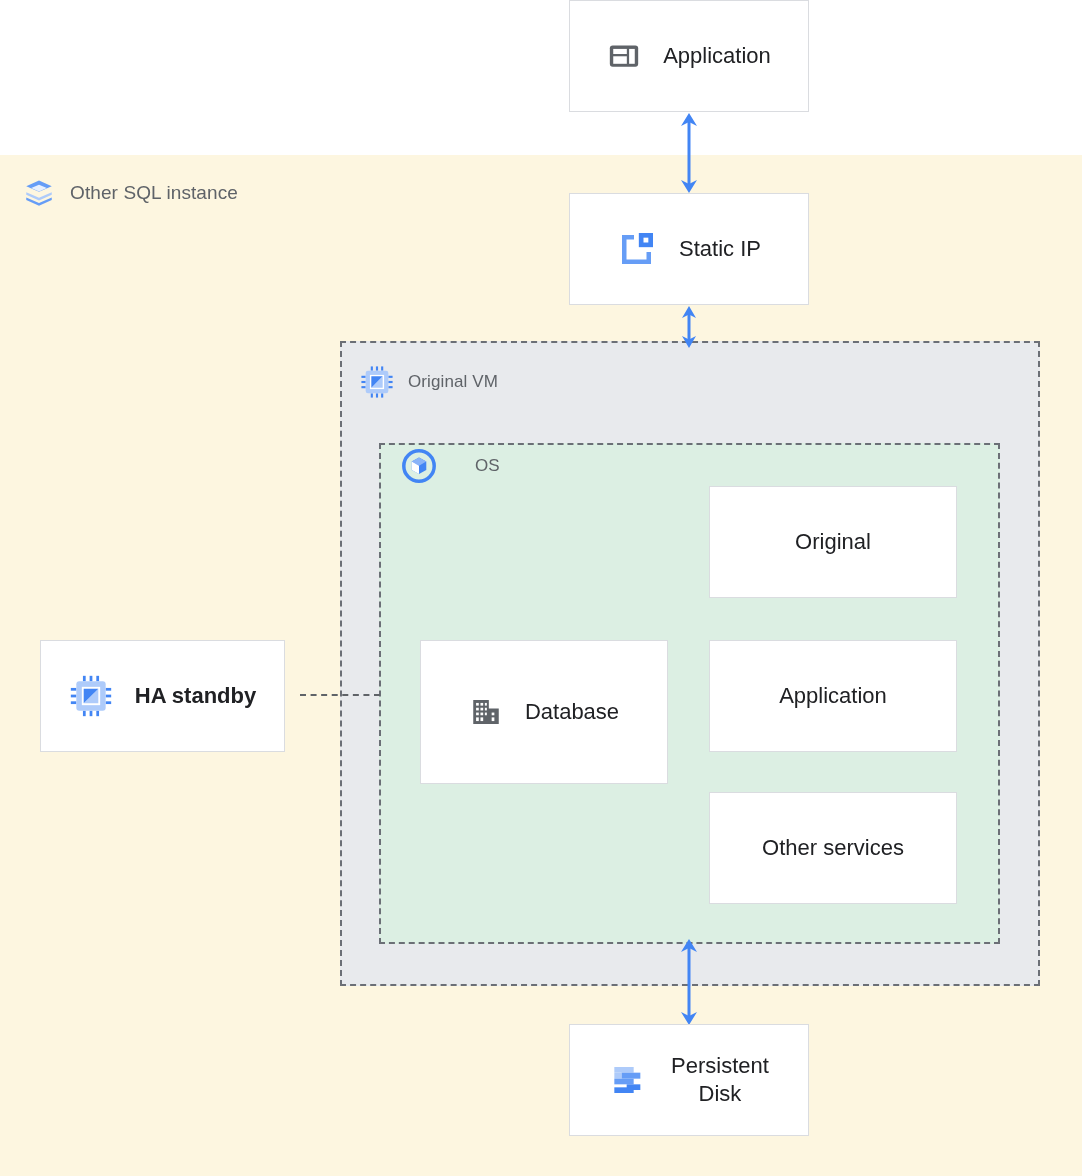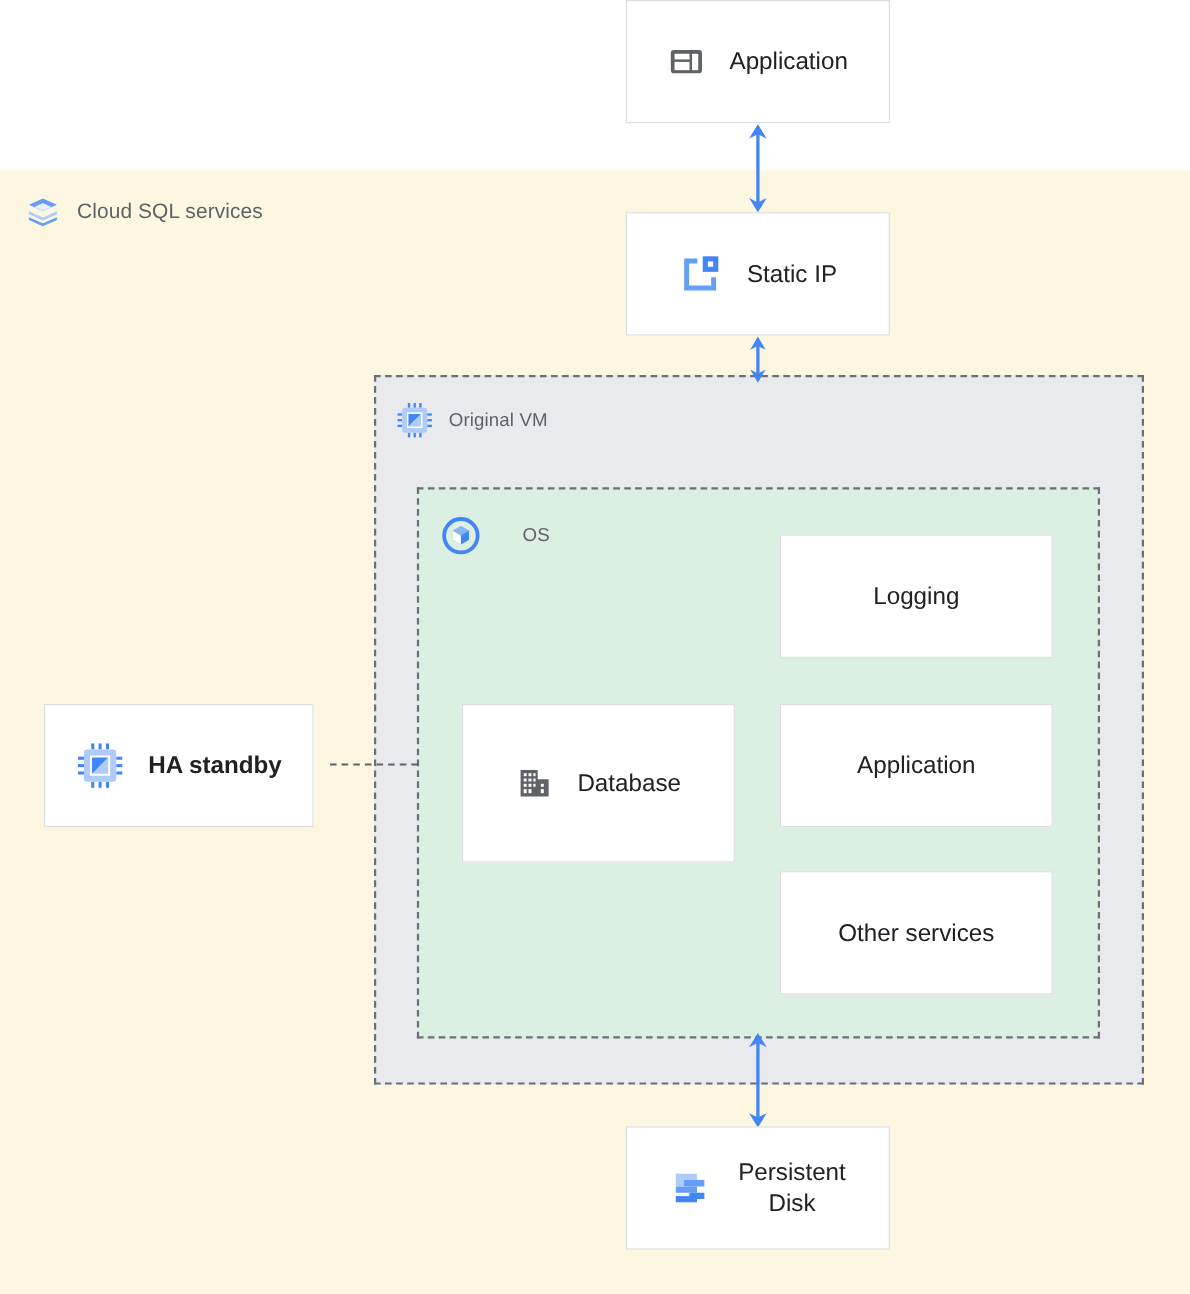--- a/index.html
+++ b/index.html
@@ -56,21 +56,21 @@
     gap: 14px;
     white-space: nowrap;
   }
   .region-title .label {
     font-size: 19px;
     color: #5f6368;
     letter-spacing: .1px;
   }
   #cloudsql-title { left: 22px; top: 176px; }
   #vm-title       { left: 360px; top: 365px; }
-  #os-title       { left: 400px; top: 468px; gap: 37px; }
+  #os-title       { left: 400px; top: 447px; gap: 37px; }
   #vm-title .label, #os-title .label { font-size: 17px; }
 
   
   .node {
     position: absolute;
     box-sizing: border-box;
     background: #ffffff;
     border: 1px solid #dadce0;
     display: flex;
     align-items: center;
@@ -147,21 +147,21 @@
 
   <div class="region-title" id="cloudsql-title">
     <span class="icon-wrap">
       <svg width="34" height="34" viewBox="0 0 24 24">
         <path d="M12 3.2 L21 7.2 L12 11.2 L3 7.2 Z" fill="#669df6"></path>
         <path d="M12 6.1 L17.5 8.55 L12 11 L6.5 8.55 Z" fill="#ffffff" opacity=".85"></path>
         <path d="M3 11.4 L12 15.4 L21 11.4 L21 13.3 L12 17.3 L3 13.3 Z" fill="#aecbfa"></path>
         <path d="M3 15.1 L12 19.1 L21 15.1 L21 17 L12 21 L3 17 Z" fill="#669df6"></path>
       </svg>
     </span>
-    <span class="label">Cloud SQL services</span>
+    <span class="label">Other SQL instance</span>
   </div>
 
   <div class="region-title" id="vm-title">
     <span class="icon-wrap">
       <svg width="34" height="34" viewBox="0 0 24 24">
         <g fill="#4285f4">
           <rect x="7.6" y="1" width="1.5" height="3"></rect>
           <rect x="11.25" y="1" width="1.5" height="3"></rect>
           <rect x="14.9" y="1" width="1.5" height="3"></rect>
           <rect x="7.6" y="20" width="1.5" height="3"></rect>
@@ -213,21 +213,21 @@
       <svg width="40" height="40" viewBox="0 0 24 24">
         <path d="M3 3.6 L10.2 3.6 L10.2 6.3 L5.7 6.3 L5.7 18.3 L17.7 18.3 L17.7 13.8 L20.4 13.8 L20.4 21 L3 21 Z" fill="#669df6"></path>
         <rect x="13.1" y="2.4" width="8.5" height="8.5" fill="#4285f4"></rect>
         <rect x="15.9" y="5.2" width="2.9" height="2.9" fill="#ffffff"></rect>
       </svg>
     </span>
     <span class="node-label">Static IP</span>
   </div>
 
   <div class="node text-only" id="node-logging">
-    <span class="node-label">Logging</span>
+    <span class="node-label">Original</span>
   </div>
 
   <div class="node text-only" id="node-monitoring">
     <span class="node-label">Application</span>
   </div>
 
   <div class="node text-only" id="node-otherservices">
     <span class="node-label">Other services</span>
   </div>
 

